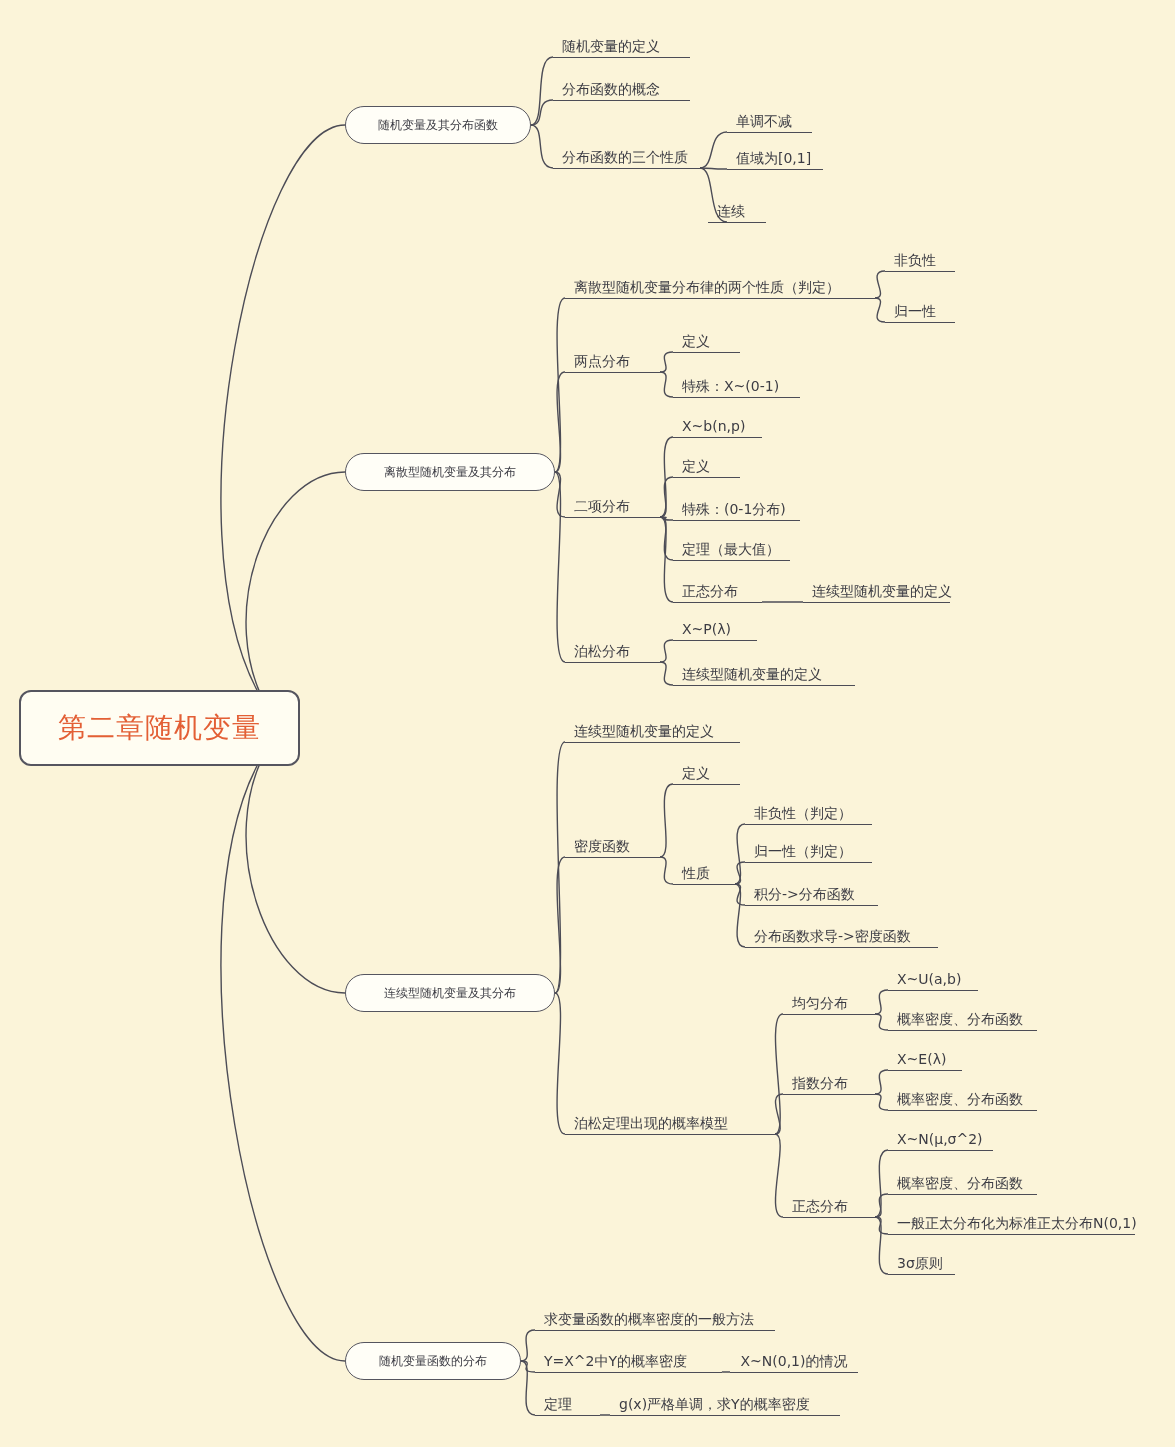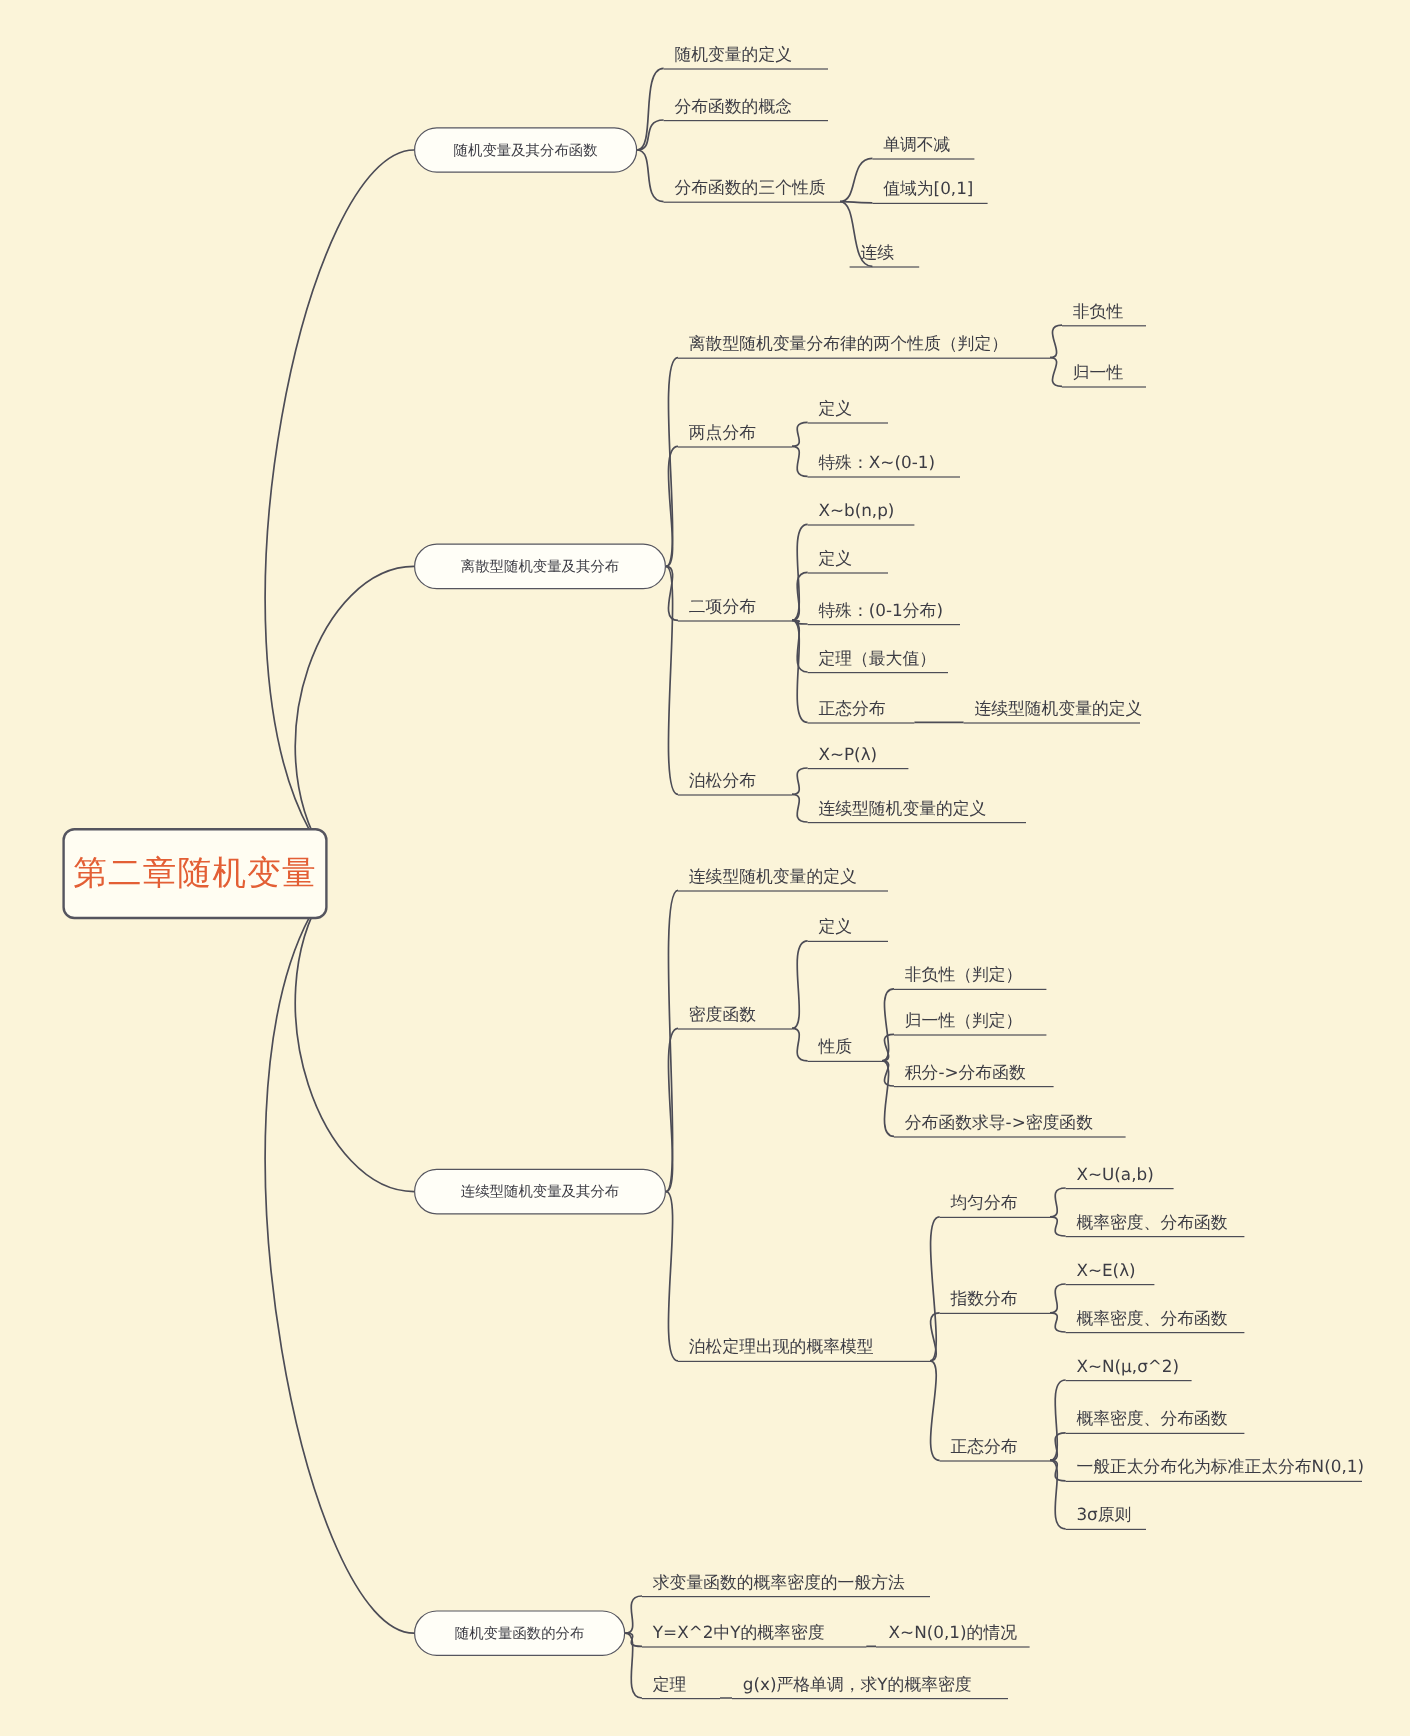--- a/index.html
+++ b/index.html
@@ -113,21 +113,21 @@
       <path d="M 875 1217 C 891 1217, 868 1194, 888 1194"></path>
       <path d="M 875 1217 C 891 1217, 868 1234, 888 1234"></path>
       <path d="M 875 1217 C 891 1217, 868 1274, 888 1274"></path>
       <path d="M 521 1361 C 537 1361, 515 1330, 535 1330"></path>
       <path d="M 521 1361 C 537 1361, 515 1372, 535 1372"></path>
       <path d="M 521 1361 C 537 1361, 515 1415, 535 1415"></path>
       <path d="M 722 1372 C 738 1372, 710 1372, 730 1372"></path>
       <path d="M 600 1415 C 616 1415, 590 1415, 610 1415"></path>
     </svg>
 
-  <div class="root-node" style="left:52px; top:690px; width:221px; height:76px;">第二章随机变量</div>
+  <div class="root-node" style="left:19px; top:690px; width:281px; height:76px;border-radius:12px;">第二章随机变量</div>
 
   <div class="stadium" style="left:345px; top:106px; width:186px;">随机变量及其分布函数</div>
   <div class="topic" style="left:553px; top:36px; width:137px;">随机变量的定义</div>
   <div class="topic" style="left:553px; top:79px; width:137px;">分布函数的概念</div>
   <div class="topic" style="left:553px; top:147px; width:147px;">分布函数的三个性质</div>
   <div class="topic" style="left:727px; top:111px; width:85px;">单调不减</div>
   <div class="topic" style="left:727px; top:148px; width:96px;">值域为[0,1]</div>
   <div class="topic" style="left:708px; top:201px; width:58px;">连续</div>
 
   <div class="stadium" style="left:345px; top:453px; width:210px;">离散型随机变量及其分布</div>

